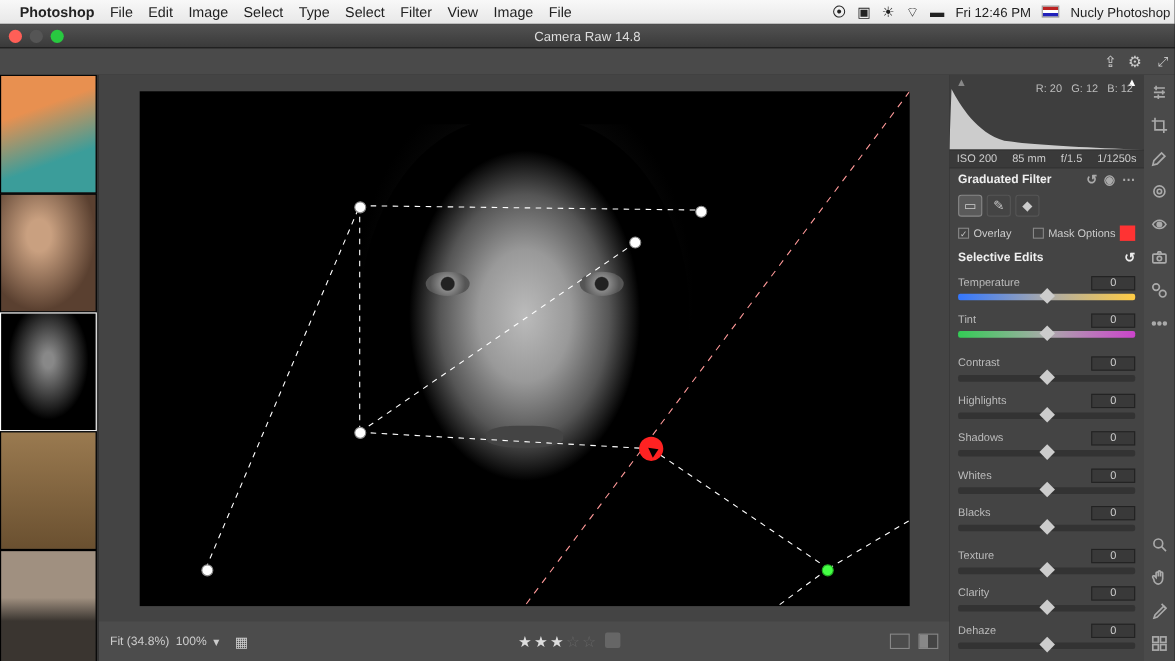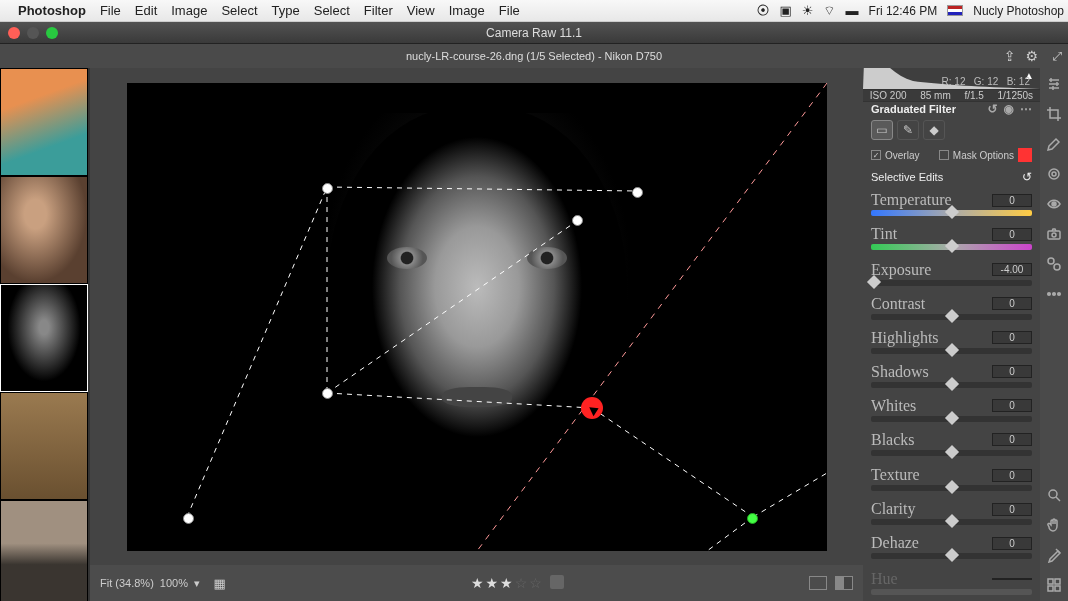--- a/index.html
+++ b/index.html
@@ -75,25 +75,25 @@
 .exif{height:18px;display:flex;justify-content:space-around;align-items:center;font-size:10px;background:#3a3a3a;border-bottom:1px solid #333;}
 .panel-header{height:24px;display:flex;align-items:center;padding:0 8px;font-weight:600;font-size:11px;color:#eee;}
 .panel-header .icons{margin-left:auto;display:flex;gap:6px;font-size:12px;color:#aaa;}
 .tool-row{display:flex;gap:4px;padding:4px 8px;}
 .tool-row .tool{width:22px;height:20px;border:1px solid #555;border-radius:3px;display:flex;align-items:center;justify-content:center;font-size:12px;}
 .tool-row .tool.active{background:#5a5a5a;border-color:#888;}
 .check-row{display:flex;align-items:center;padding:4px 8px;gap:4px;font-size:10px;}
 .check-row .right{margin-left:auto;display:flex;align-items:center;gap:4px;}
 .check-row .cbox{width:10px;height:10px;border:1px solid #888;display:inline-flex;align-items:center;justify-content:center;font-size:8px;}
 .check-row .color-swatch{width:14px;height:14px;background:#f33;}
-.sub-panel-header{padding:4px 8px;font-weight:400;color:#eee;display:flex;align-items:center;}
+.sub-panel-header{padding:4px 8px;font-weight:700;color:#eee;display:flex;align-items:center;}
 .sub-panel-header .reset{margin-left:auto;font-size:12px;}
 .slider-group{padding:2px 8px;}
 .slider-row{display:flex;align-items:center;height:20px;}
-.slider-row .lbl{flex:1;font-size:16px;color:#bbb;font-family:Liberation Serif, serif;}
+.slider-row .lbl{flex:1;font-size:10px;color:#bbb;}
 .slider-row .val{width:40px;background:#393939;text-align:center;font-size:10px;border:1px solid #222;}
 .slider-track{height:6px;background:#333;border-radius:2px;position:relative;margin-bottom:4px;}
 .slider-track .thumb{position:absolute;top:-3px;width:10px;height:10px;background:#ccc;transform:translateX(-50%) rotate(45deg);}
 .slider-track.temp{background:linear-gradient(90deg,#37f,#aaa,#fc4);}
 .slider-track.tint{background:linear-gradient(90deg,#3c5,#aaa,#c4c);}
 .slider-group.disabled .lbl{color:#666;}
 .slider-group.disabled .slider-track{background:#555;}
 
 
 .toolstrip{width:28px;background:#4a4a4a;display:flex;flex-direction:column;align-items:center;padding:6px 0;gap:10px;color:#aaa;font-size:15px;}
@@ -128,25 +128,24 @@
     <span class="user">Nucly Photoshop</span>
   </div>
 </div>
 
 <div class="window-titlebar">
   <div class="traffic">
     <span class="r"></span>
     <span class="y"></span>
     <span class="g"></span>
   </div>
-  <div class="win-title">Camera Raw 11.1</div>
+  <div class="win-title">Camera Raw 14.8</div>
 </div>
 
 <div class="sub-header">
-  <span>nucly-LR-course-26.dng (1/5 Selected)  -  Nikon D750</span>
   <div class="right-icons">
     <span>⇪</span>
     <span>⚙</span>
   </div>
   <span class="fullscreen">⤢</span>
 </div>
 
 <div class="main">
 
   <div class="filmstrip">
@@ -204,21 +203,21 @@
         <div class="icon-btn" style="background:linear-gradient(90deg,#888 50%,#444 50%)"></div>
       </div>
     </div>
   </div>
 
   <div class="right-panel">
     <div class="histogram">
       <span class="triangle l">▲</span>
       <span class="triangle r">▲</span>
       <div class="rgb">
-        <span>R: 12</span>&nbsp;&nbsp;
+        <span>R: 20</span>&nbsp;&nbsp;
         <span>G: 12</span>&nbsp;&nbsp;
         <span>B: 12</span>
       </div>
       <svg viewBox="0 0 177 60" preserveAspectRatio="none">
           <path d="M0,60 L2,5 C10,20 25,45 50,52 C80,56 120,58 177,60 Z" fill="#ccc"></path>
         </svg>
     </div>
     <div class="exif">
       <span>ISO 200</span>
       <span>85 mm</span>
@@ -266,29 +265,20 @@
           <span class="lbl">Tint</span>
           <span class="val">0</span>
         </div>
       <div class="slider-track tint">
           <span class="thumb" style="left:50%"></span>
         </div>
     </div>
     <div style="height:6px"></div>
     <div class="slider-group">
       <div class="slider-row">
-          <span class="lbl">Exposure</span>
-          <span class="val">-4.00</span>
-        </div>
-      <div class="slider-track">
-          <span class="thumb" style="left:2%"></span>
-        </div>
-    </div>
-    <div class="slider-group">
-      <div class="slider-row">
           <span class="lbl">Contrast</span>
           <span class="val">0</span>
         </div>
       <div class="slider-track">
           <span class="thumb" style="left:50%"></span>
         </div>
     </div>
     <div class="slider-group">
       <div class="slider-row">
           <span class="lbl">Highlights</span>
@@ -347,27 +337,20 @@
     <div class="slider-group">
       <div class="slider-row">
           <span class="lbl">Dehaze</span>
           <span class="val">0</span>
         </div>
       <div class="slider-track">
           <span class="thumb" style="left:50%"></span>
         </div>
     </div>
     <div style="height:6px"></div>
-    <div class="slider-group disabled">
-      <div class="slider-row">
-          <span class="lbl">Hue</span>
-          <span class="val"></span>
-        </div>
-      <div class="slider-track"></div>
-    </div>
   </div>
 
   <div class="toolstrip">
     <div class="t">
         <svg viewBox="0 0 16 16">
           <path d="M3 4h10M3 8h10M3 12h10M5 2v4M11 6v4M7 10v4"></path>
         </svg>
       </div>
     <div class="t">
         <svg viewBox="0 0 16 16">

